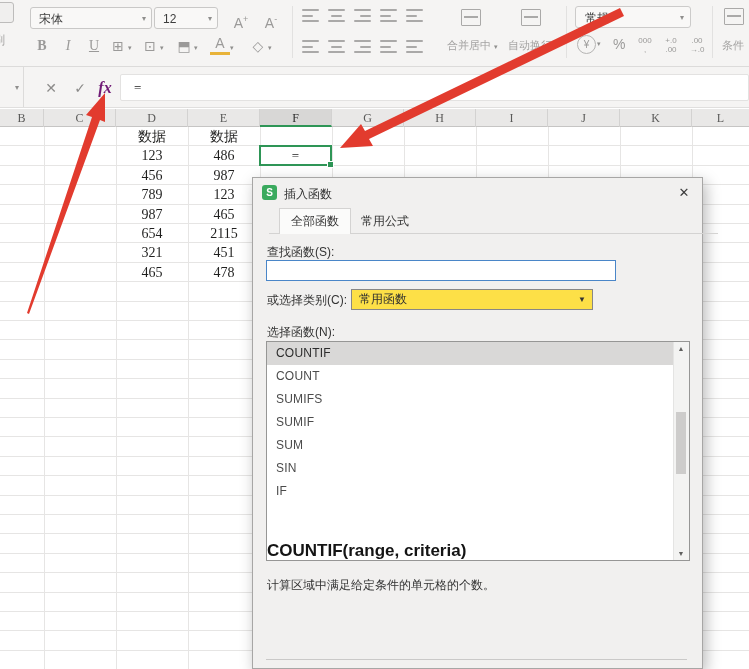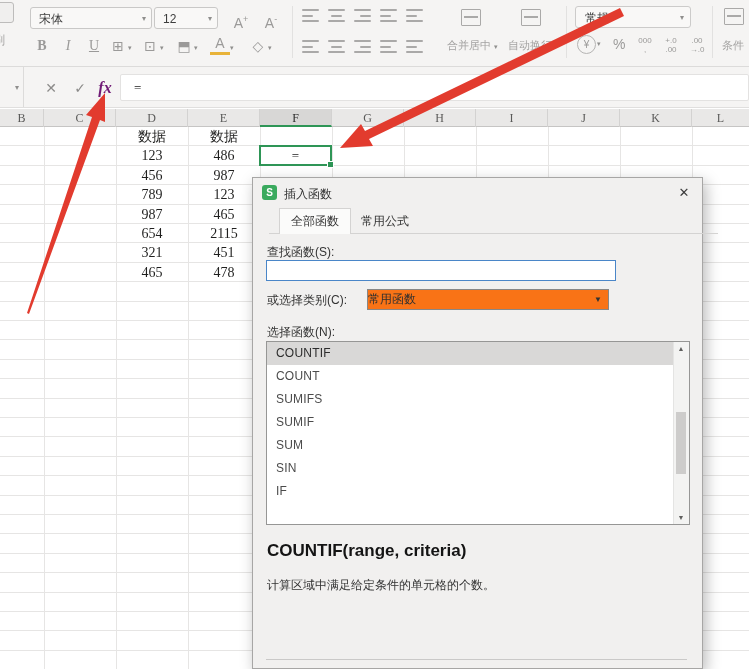--- a/index.html
+++ b/index.html
@@ -91,24 +91,24 @@
   .dclose{position:absolute;right:9px;top:6px;width:18px;height:18px;text-align:center;line-height:18px;
           font-size:13px;color:#3d3d3d}
   .tabs{position:absolute;top:30px;left:16px;width:100%;height:26px;border-bottom:1px solid #d4d3d2;box-sizing:border-box}
   .tab{position:absolute;height:24px;line-height:24px;font-size:12px;text-align:center;color:#333}
   .tab.active{left:10px;width:70px;background:#fbfbfa;border:1px solid #d4d3d2;border-bottom:none;
               height:25px;bottom:-1px;z-index:2;box-sizing:content-box}
   .tab.inactive{left:85px;width:62px;bottom:0}
   .dlabel{position:absolute;left:14px;font-size:12px;color:#333}
   .sinput{position:absolute;left:13px;top:82px;width:350px;height:21px;border:1px solid #4a86c8;background:#fff;
           box-sizing:border-box;font-size:12px;padding:0 5px;outline:none}
-  .catsel{position:absolute;left:114px;top:111px;width:242px;height:21px;background:#f97316;
-          border:1px solid #888786;box-sizing:border-box;font-size:12px;color:#2f2f2f;line-height:19px;}
+  .catsel{position:absolute;left:98px;top:111px;width:242px;height:21px;background:#fde047;
+          border:1px solid #888786;box-sizing:border-box;font-size:12px;color:#2f2f2f;line-height:19px;padding-left:7px}
   .catsel .car{position:absolute;right:6px;top:0;font-size:8px;color:#333;line-height:19px}
-  .listbox{position:absolute;left:13px;top:163px;width:424px;height:184px;background:#fff;
+  .listbox{position:absolute;left:13px;top:163px;width:424px;height:220px;background:#fff;
            border:1px solid #969695;box-sizing:border-box;overflow:hidden}
   .fitem{height:23px;line-height:23px;padding-left:9px;font-size:12px;color:#4b4b4b;letter-spacing:.2px}
   .fitem.selected{background:#d9d8d7;color:#2d2d2d}
   .sbar{position:absolute;top:0;right:0;bottom:0;width:15px;background:#f3f3f2;border-left:1px solid #e4e4e3}
   .sarr{position:absolute;left:0;width:14px;text-align:center;font-size:7px;color:#5f5f5e}
   .sup{top:3px}.sdown{bottom:3px}
   .sthumb{position:absolute;left:2px;width:10px;top:70px;height:62px;background:#cdcccb}
   .dsig{position:absolute;left:14px;top:363px;font-size:17px;font-weight:bold;color:#141414}
   .ddesc{position:absolute;left:14px;top:399px;font-size:12px;color:#333}
   .dsep{position:absolute;left:13px;right:15px;top:481px;border-top:1px solid #cac9c8}

